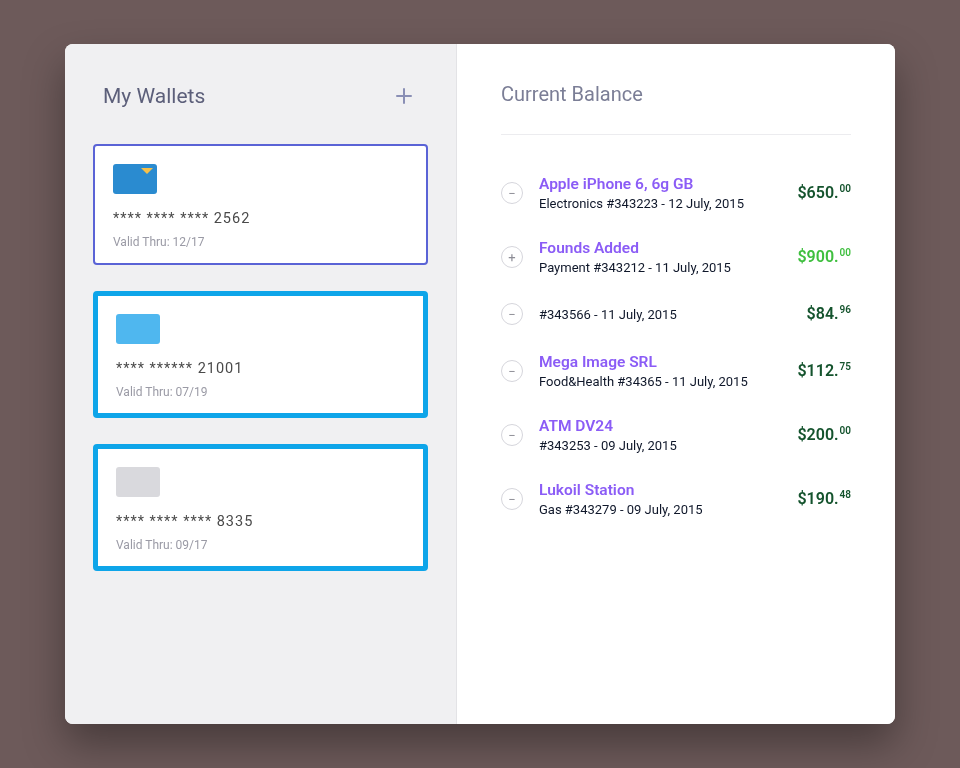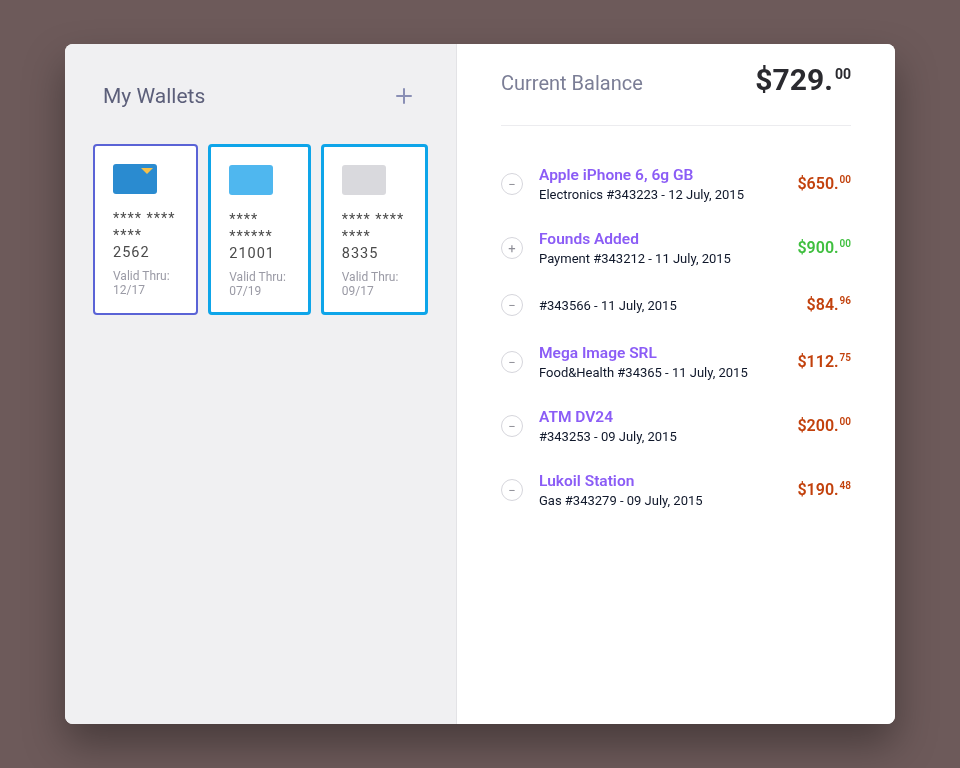--- a/index.html
+++ b/index.html
@@ -41,24 +41,24 @@
     font-weight: 400;
     color: #5c5f7a;
   }
   .add-btn {
     width: 28px; height: 28px;
     display: flex; align-items: center; justify-content: center;
     color: #8a8fb5;
     cursor: pointer;
   }
   .add-btn svg { display:block; }
-  .wallets { display: flex; flex-direction: row; gap: 10px; }
+  .wallets { display: flex; flex-direction: column; gap: 26px; }
   .wallet-card {
     background: #fff;
-    border: 3px solid #0ea5e9;
+    border: 5px solid #0ea5e9;
     border-radius: 4px;
     padding: 18px 18px 14px 18px;
     cursor: pointer;
   }
   .wallet-card.selected {
     border: 2px solid #5a63d6;
   }
   .card-chip {
     width: 44px; height: 30px;
     border-radius: 3px;
@@ -80,21 +80,21 @@
     margin-bottom: 8px;
   }
   .card-valid {
     font-size: 12px;
     color: #9a9aa5;
   }
 
   
   .main {
     flex: 1;
-    padding: 18px 44px 0 44px;
+    padding: 38px 44px 0 44px;
     background: #fff;
     overflow: hidden;
   }
   .balance-row {
     display: flex;
     align-items: baseline;
     justify-content: space-between;
     padding-bottom: 28px;
     border-bottom: 1px solid #ececef;
     margin-bottom: 26px;
@@ -146,21 +146,21 @@
   .tx-amount {
     font-size: 16px;
     font-weight: 600;
     white-space: nowrap;
   }
   .tx-amount sup {
     font-size: 10px;
     vertical-align: super;
     margin-left: 1px;
   }
-  .amt-blue { color: #c2410c; }
+  .amt-blue { color: #14532d; }
   .amt-green { color: #3fbf3f; }
 </style>
 </head>
 <body>
 
 <div class="app">
 
   <aside class="sidebar">
     <div class="sidebar-header">
       <div class="sidebar-title">My Wallets</div>
@@ -187,23 +187,20 @@
           <div class="card-chip" style="background: rgb(217, 217, 221);"></div>
           <div class="card-number">**** **** **** 8335</div>
           <div class="card-valid">Valid Thru: 09/17</div>
         </div>
       </div>
   </aside>
 
   <main class="main">
     <div class="balance-row">
       <div class="balance-label">Current Balance</div>
-      <div class="balance-amount">
-        <span>$</span><span>729</span>.<sup>00</sup>
-      </div>
     </div>
     <div class="tx-list" id="tx-list">
         <div class="tx">
           <div class="tx-icon">−</div>
           <div class="tx-body">
             <div class="tx-title">Apple iPhone 6, 6g GB</div>
             <div class="tx-sub">Electronics #343223  - 12 July, 2015</div>
           </div>
           <div class="tx-amount amt-blue"><span>$</span><span>650</span>.<sup>00</sup></div>
         </div>

